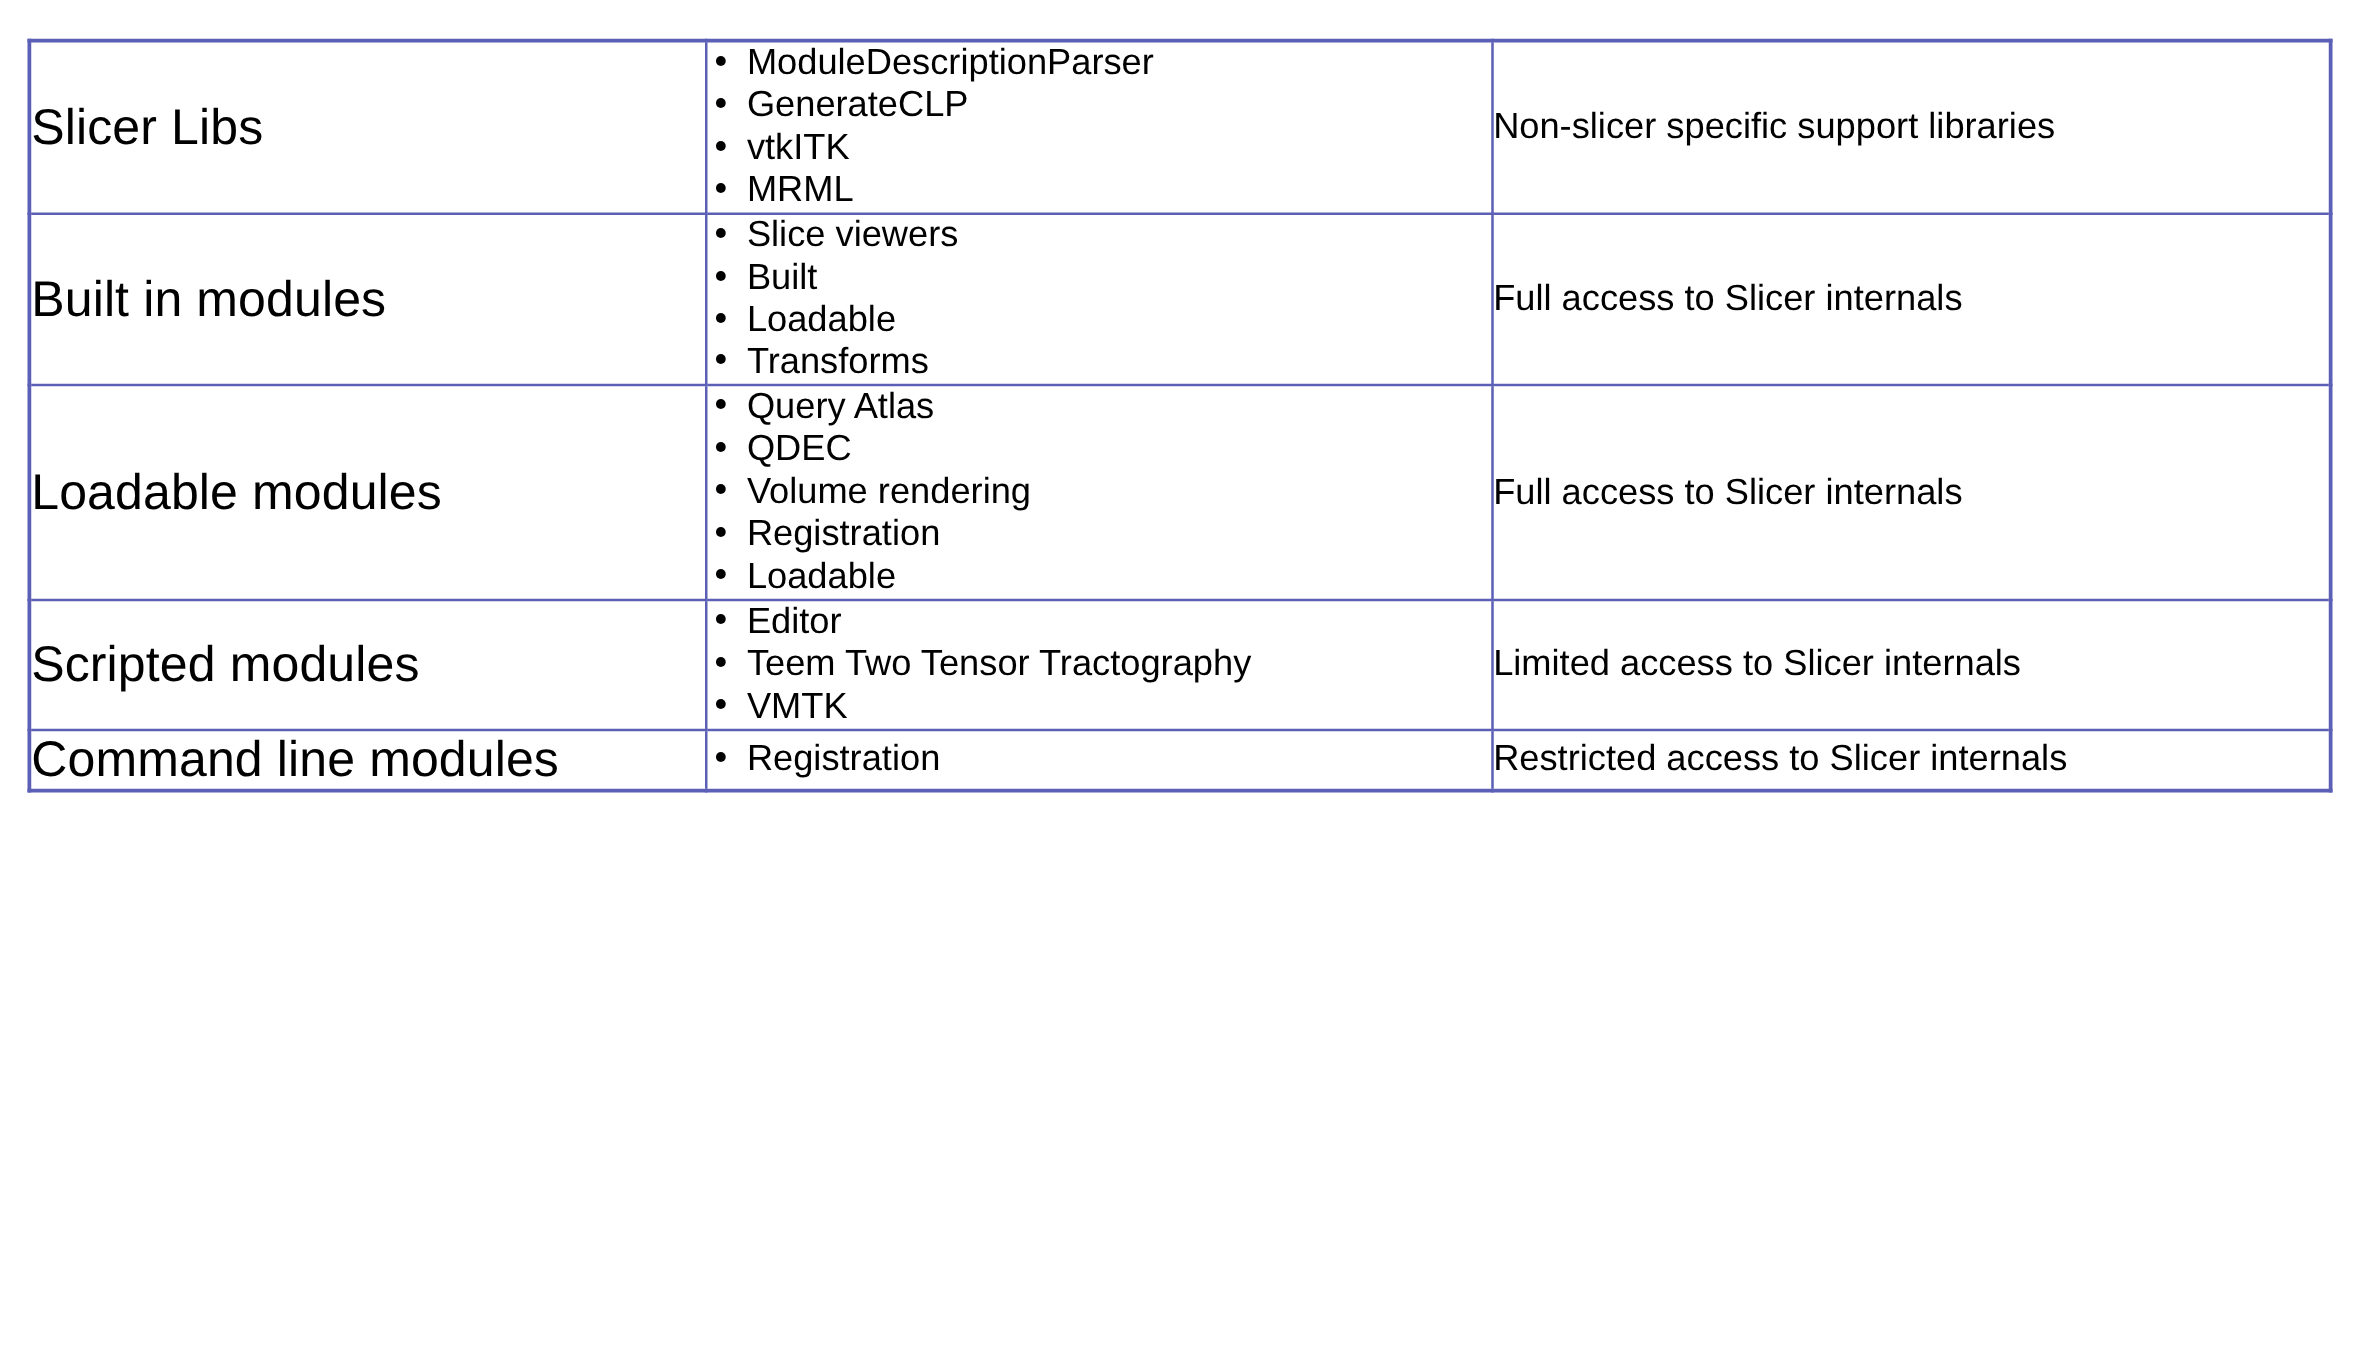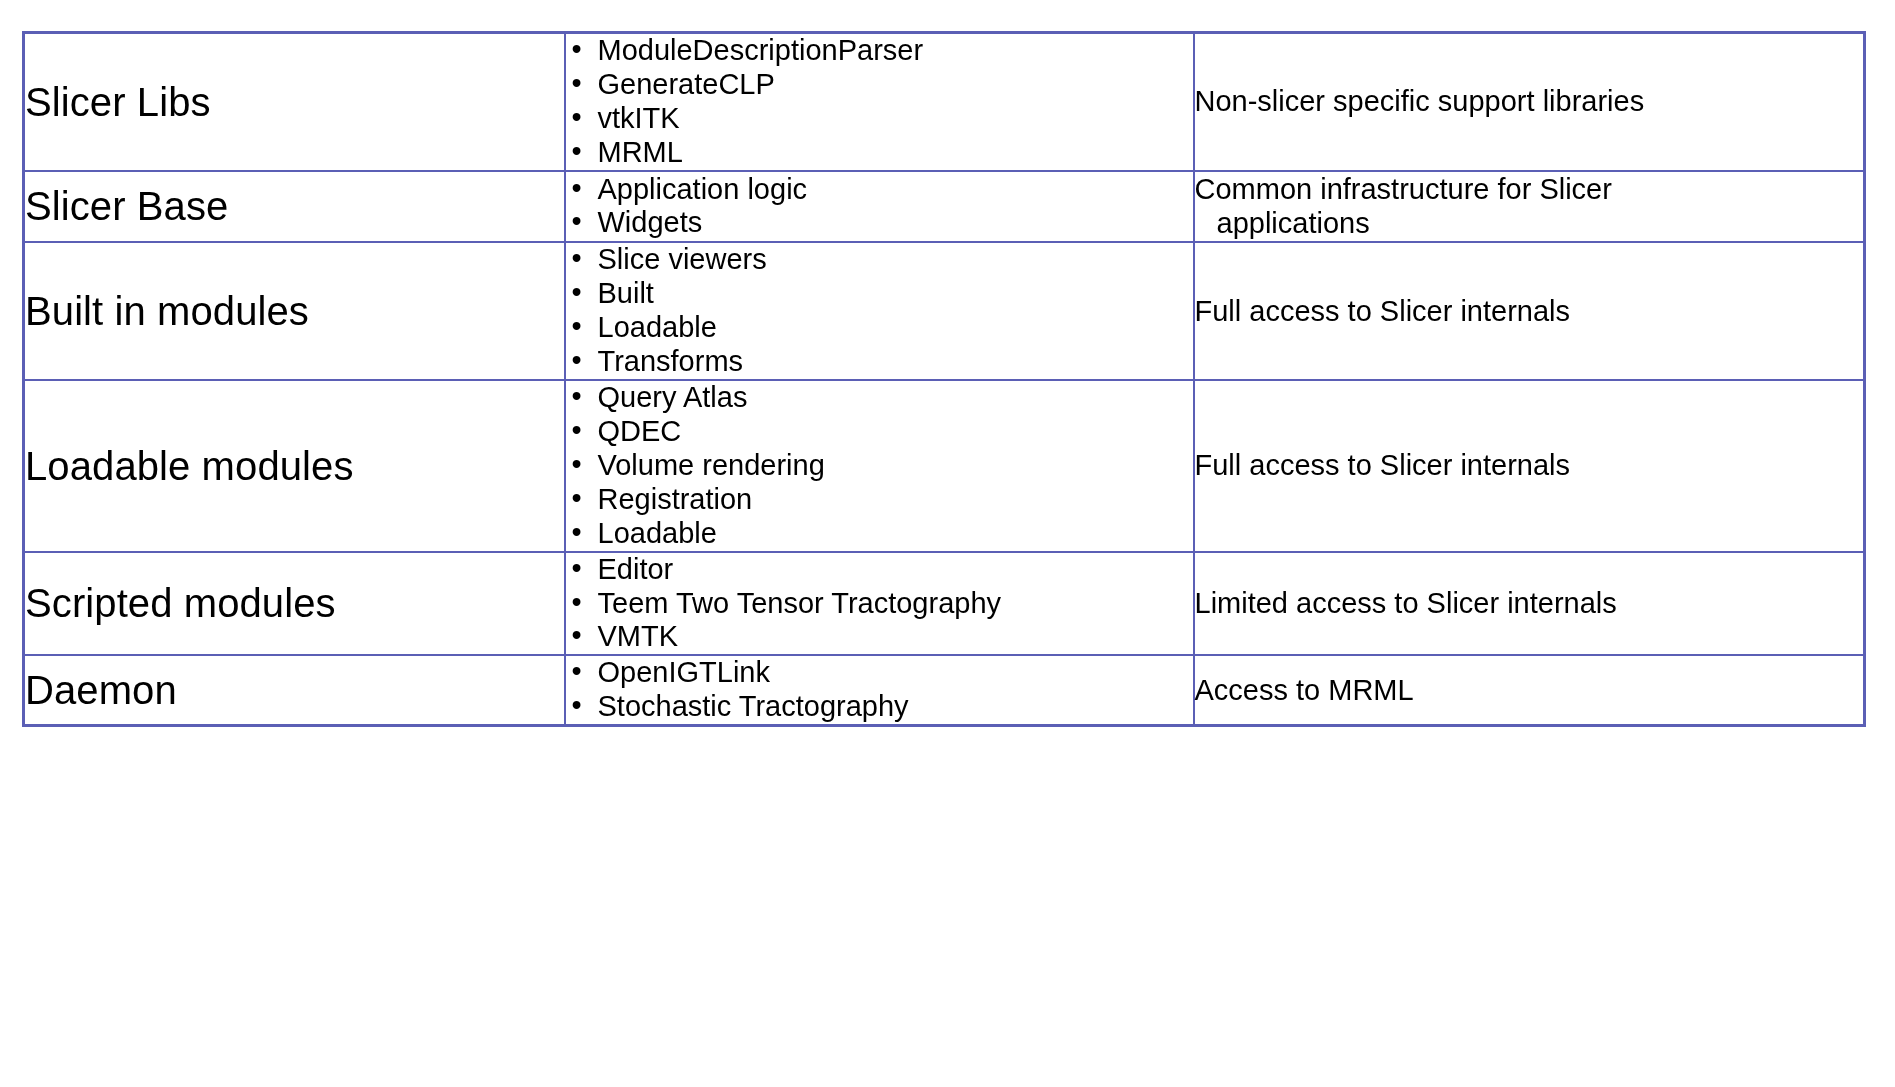--- a/index.html
+++ b/index.html
@@ -119,32 +119,20 @@
               <li><span class="bullet-glyph">•</span><span>ModuleDescriptionParser</span></li>
               <li><span class="bullet-glyph">•</span><span>GenerateCLP</span></li>
               <li><span class="bullet-glyph">•</span><span>vtkITK</span></li>
               <li><span class="bullet-glyph">•</span><span>MRML</span></li>
             </ul>
           </td>
           <td class="access-cell">
             <div class="access-text"><span>Non-slicer specific support libraries</span></div>
           </td>
         </tr>
-        <tr>
-          <td class="layer-name">Slicer Base</td>
-          <td class="items-cell">
-            <ul class="item-list">
-              <li><span class="bullet-glyph">•</span><span>Application logic</span></li>
-              <li><span class="bullet-glyph">•</span><span>Widgets</span></li>
-            </ul>
-          </td>
-          <td class="access-cell">
-            <div class="access-text"><span>Common infrastructure for Slicer</span><span class="cont-line">applications</span></div>
-          </td>
-        </tr>
         <tr class="shaded">
           <td class="layer-name">Built in modules</td>
           <td class="items-cell">
             <ul class="item-list">
               <li><span class="bullet-glyph">•</span><span>Slice viewers</span></li>
               <li><span class="bullet-glyph">•</span><span>Built</span></li>
               <li><span class="bullet-glyph">•</span><span>Loadable</span></li>
               <li><span class="bullet-glyph">•</span><span>Transforms</span></li>
             </ul>
           </td>
@@ -173,28 +161,27 @@
             <ul class="item-list">
               <li><span class="bullet-glyph">•</span><span>Editor</span></li>
               <li><span class="bullet-glyph">•</span><span>Teem Two Tensor Tractography</span></li>
               <li><span class="bullet-glyph">•</span><span>VMTK</span></li>
             </ul>
           </td>
           <td class="access-cell">
             <div class="access-text"><span>Limited access to Slicer internals</span></div>
           </td>
         </tr>
-        <tr class="shaded">
-          <td class="layer-name">Daemon</td>
+        <tr>
+          <td class="layer-name">Command line modules</td>
           <td class="items-cell">
             <ul class="item-list">
-              <li><span class="bullet-glyph">•</span><span>OpenIGTLink</span></li>
-              <li><span class="bullet-glyph">•</span><span>Stochastic Tractography</span></li>
+              <li><span class="bullet-glyph">•</span><span>Registration</span></li>
             </ul>
           </td>
           <td class="access-cell">
-            <div class="access-text"><span>Access to MRML</span></div>
+            <div class="access-text"><span>Restricted access to Slicer internals</span></div>
           </td>
         </tr>
       </tbody>
   </table>
 
 </div>
 
 </body></html>

